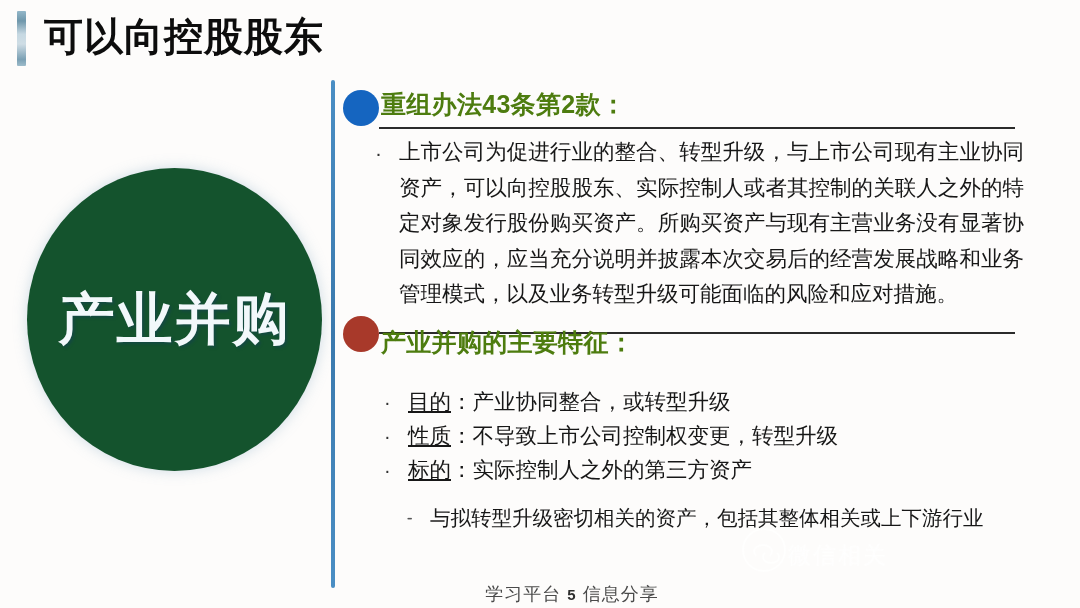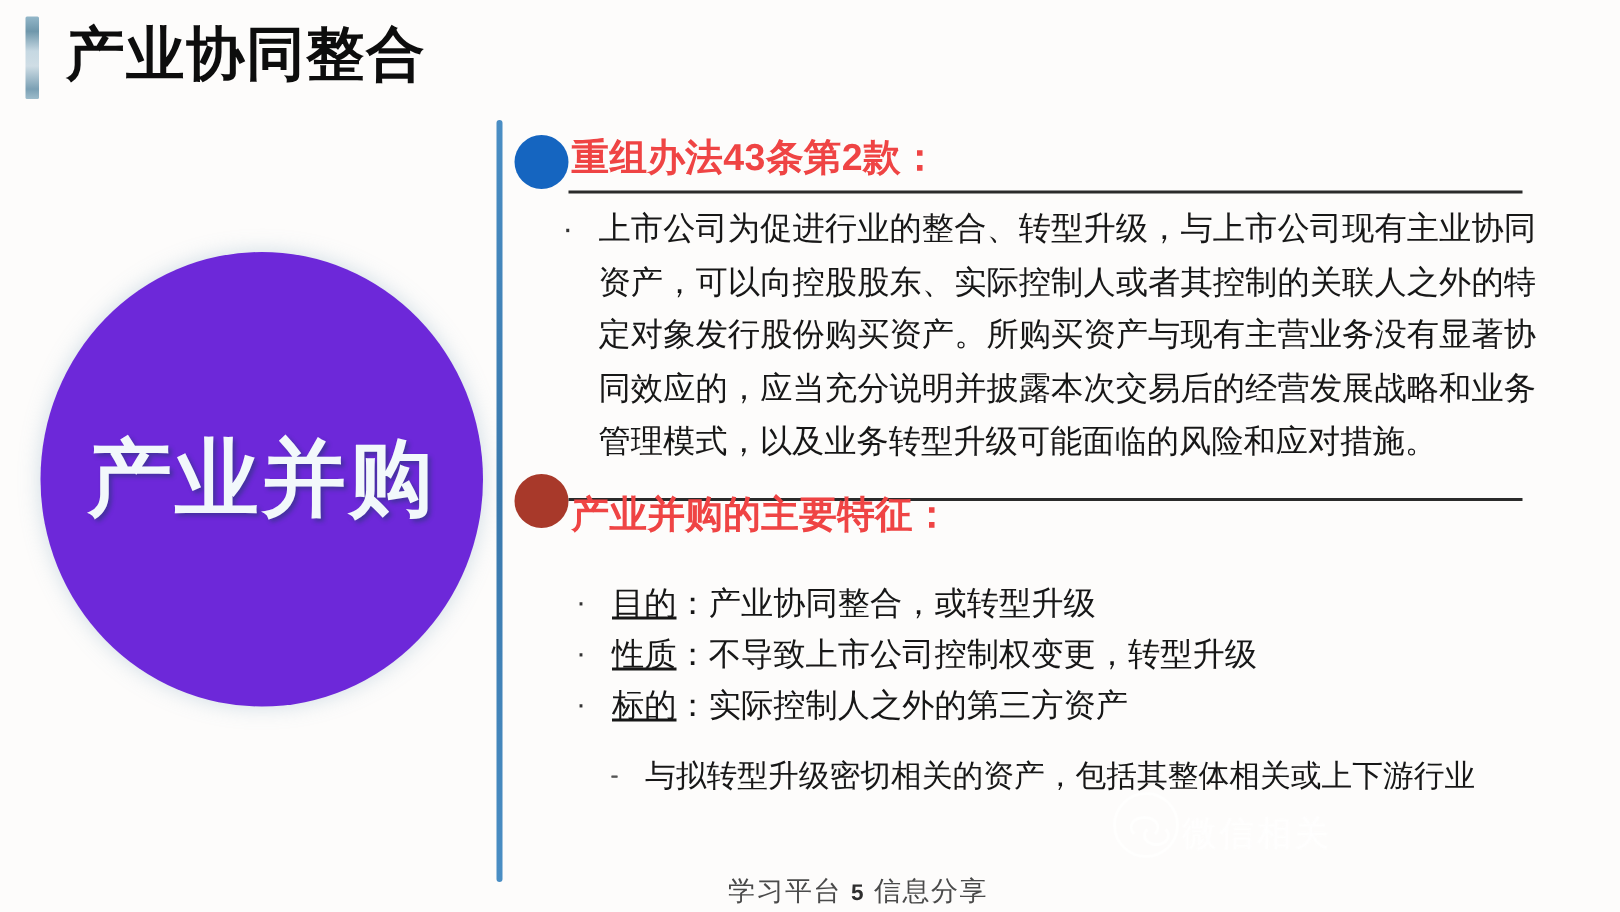--- a/index.html
+++ b/index.html
@@ -49,21 +49,21 @@
   }
 
   
   #brand-circle {
     position: absolute;
     left: 27px;
     top: 168px;
     width: 295px;
     height: 303px;
     border-radius: 50%;
-    background: #6d28d9;
+    background: #14532d;
     box-shadow: 0 0 14px rgba(120,160,190,0.35);
     display: flex;
     align-items: center;
     justify-content: center;
   }
   #brand-circle-label {
     color: #f2f8fb;
     font-size: 56px;
     font-weight: bold;
     letter-spacing: 2px;
@@ -105,21 +105,21 @@
     height: 2px;
     background: #2b2b2b;
   }
   #section1-rule { left: 379px; top: 127px; width: 636px; }
   #section2-rule { left: 379px; top: 332px; width: 636px; }
 
   .section-heading {
     position: absolute;
     font-size: 25px;
     font-weight: bold;
-    color: #ef4444;
+    color: #4d7c0f;
     white-space: nowrap;
     letter-spacing: 0.3px;
     text-align: center;
   }
   #section1-heading { left: 381px; top: 88px; }
   #section2-heading { left: 381px; top: 326px; }
 
   
   #section1-body {
     position: absolute;
@@ -262,21 +262,21 @@
     border: 2px solid rgba(255,255,255,0.9);
     border-top-color: transparent;
   }
 </style>
 </head>
 <body>
 
 <div id="slide">
 
   <div id="title-bar-accent"></div>
-  <div id="page-title">产业协同整合</div>
+  <div id="page-title">可以向控股股东</div>
 
   <div id="brand-circle">
     <span id="brand-circle-label">产业并购</span>
   </div>
 
   <div id="vertical-rule"></div>
 
   <div id="content">
 
     <div class="bullet-dot" id="section1-dot"></div>

